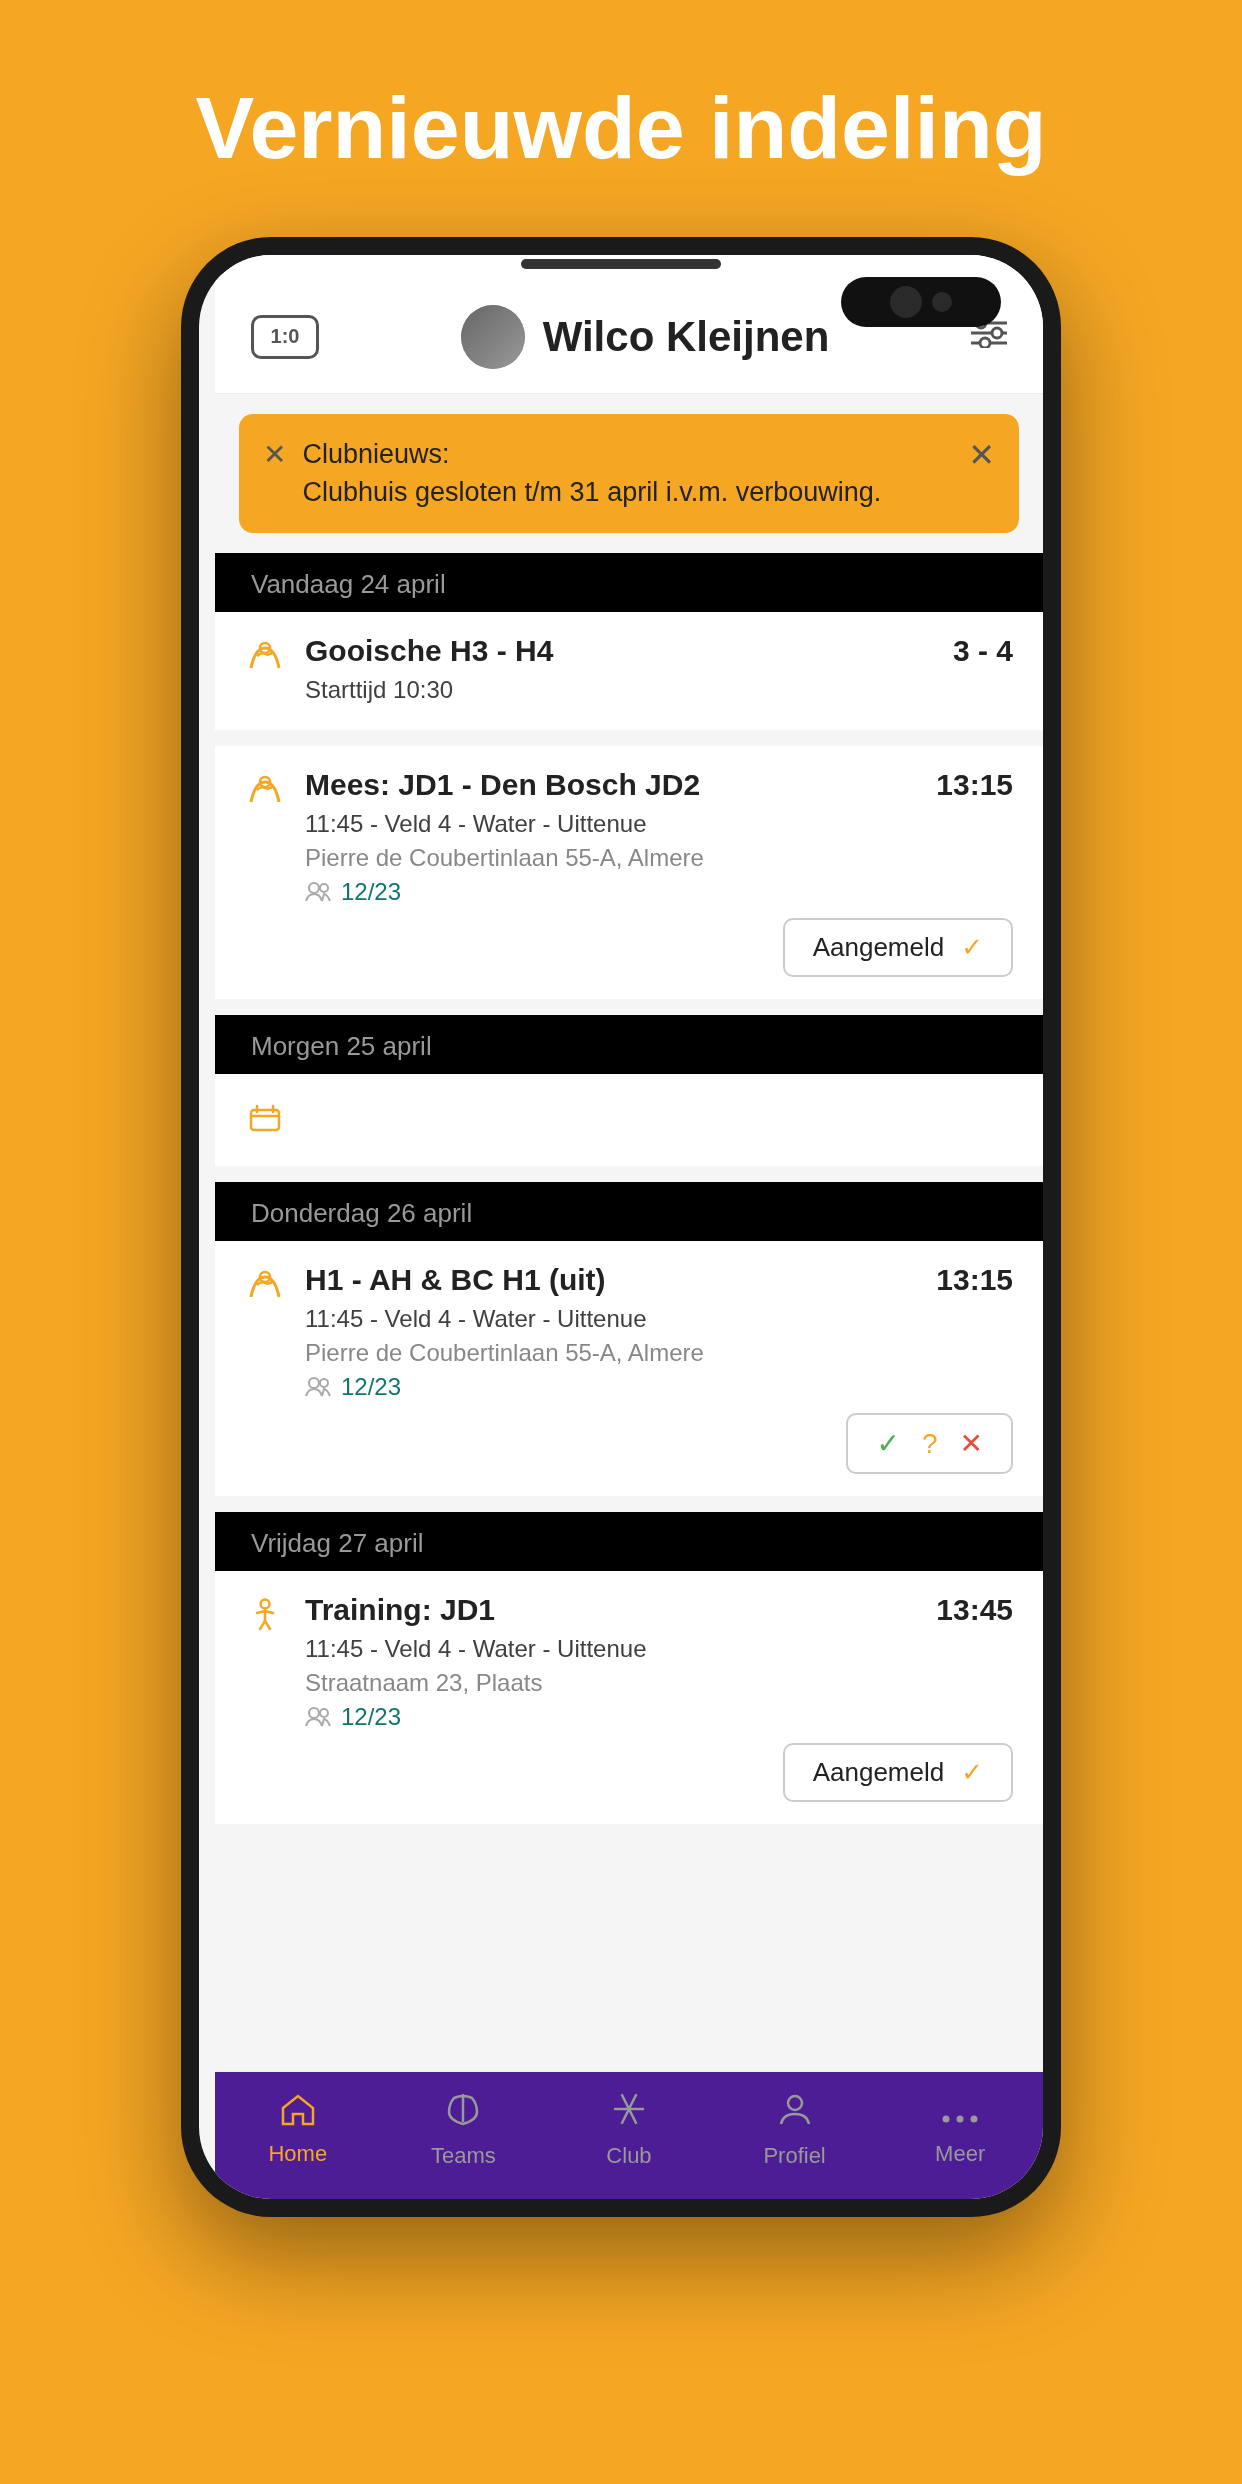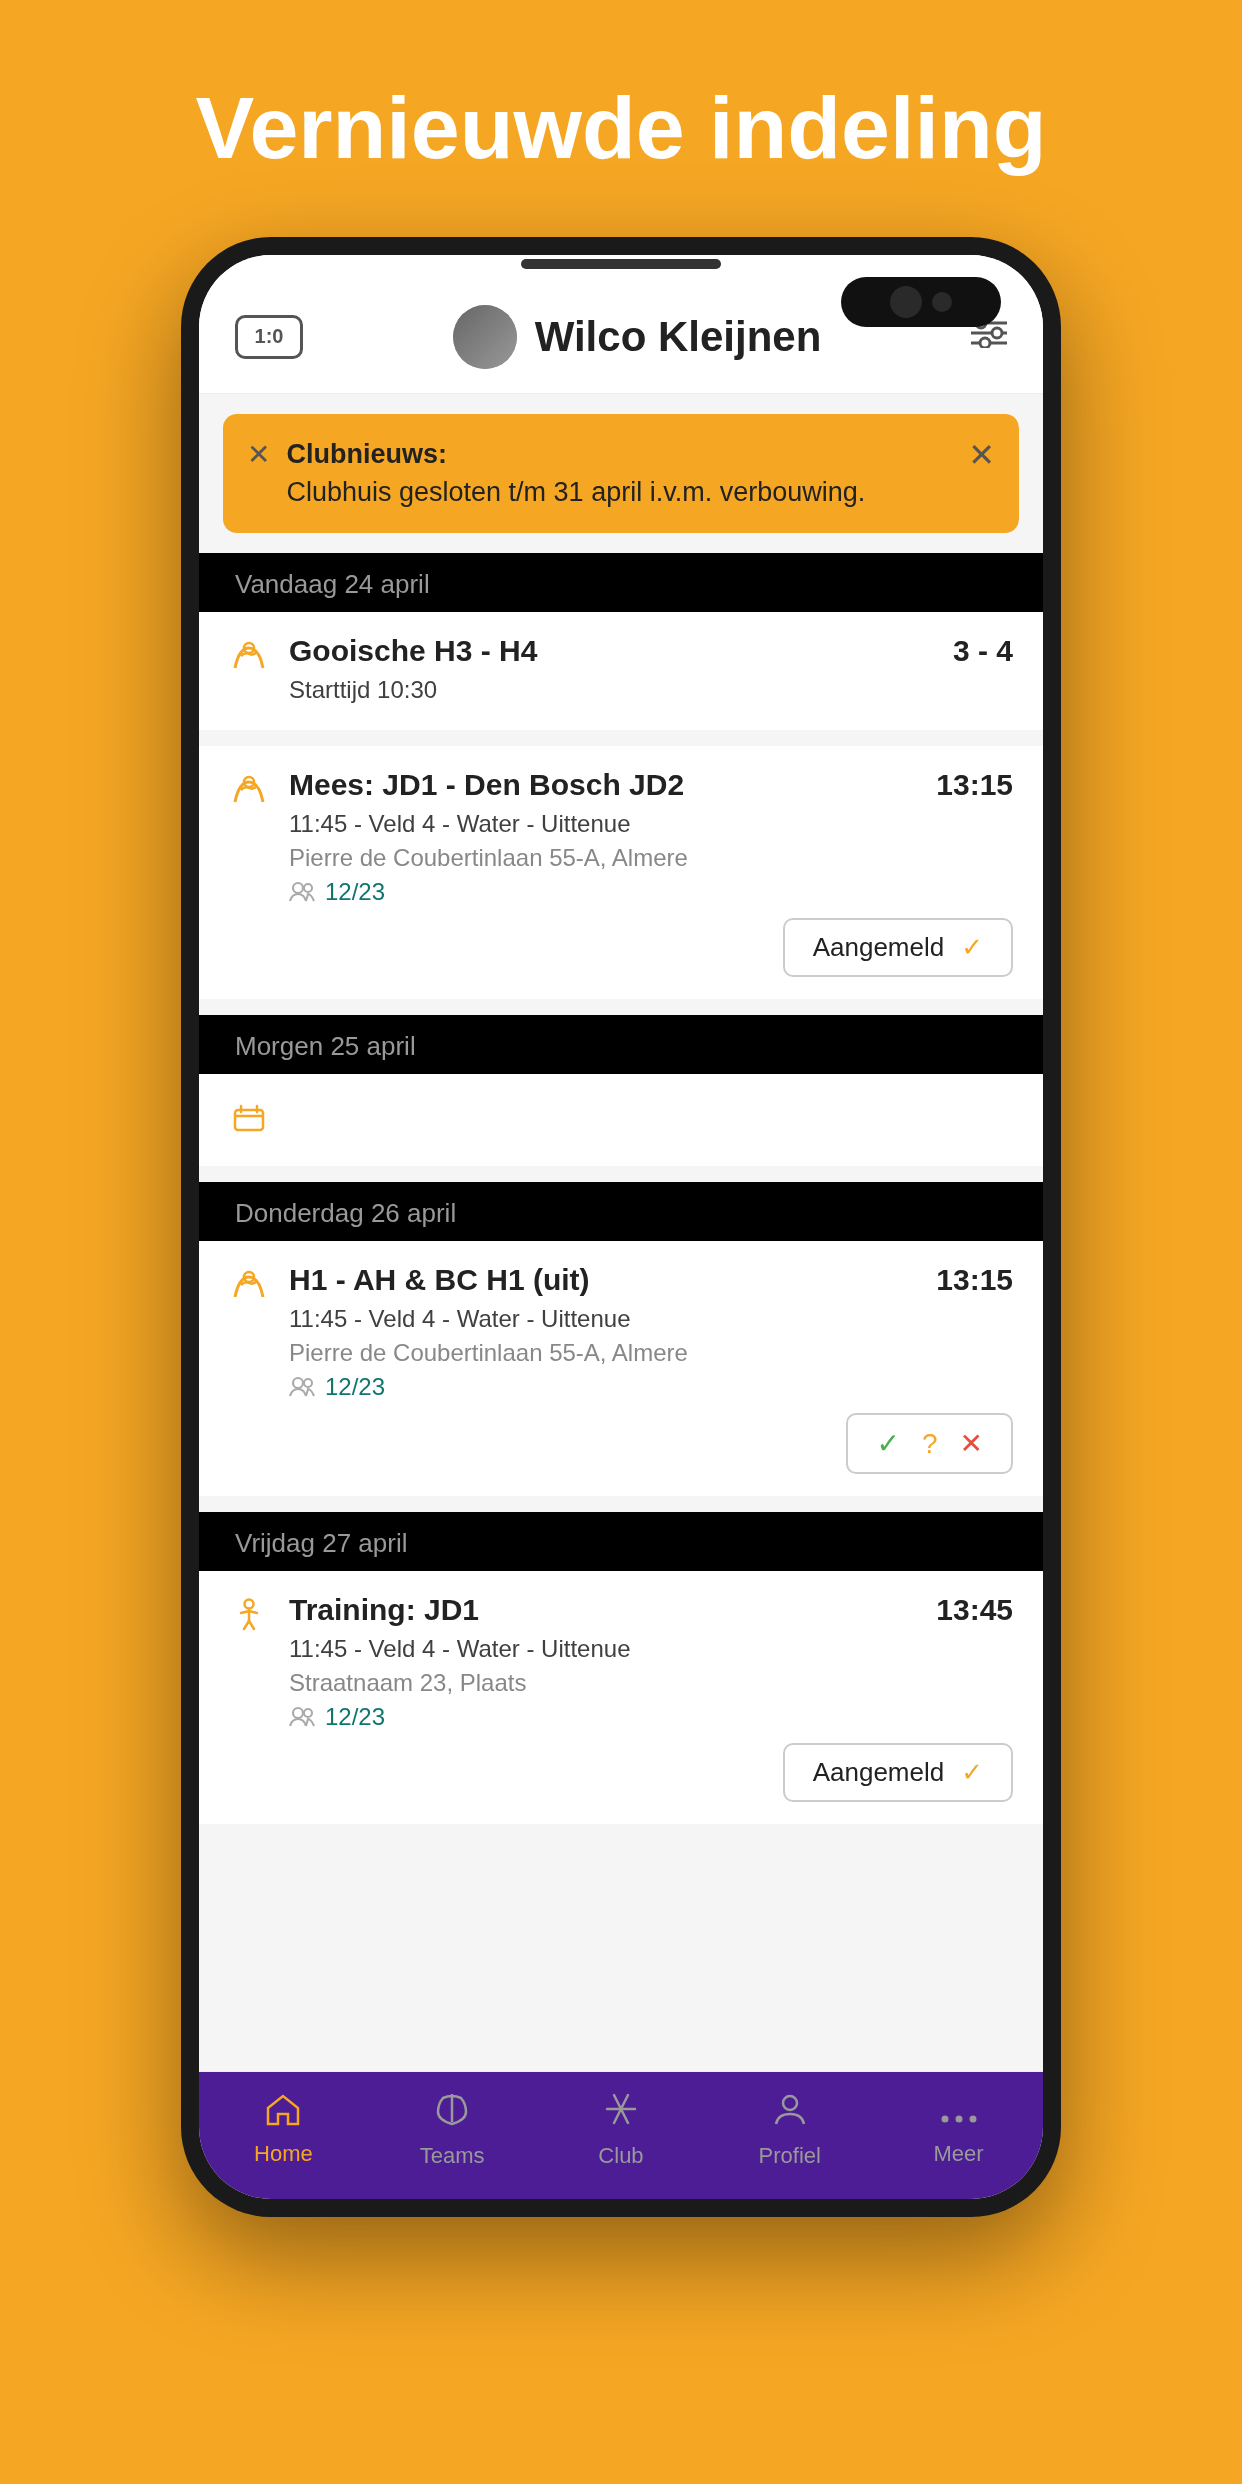--- a/index.html
+++ b/index.html
@@ -73,20 +73,21 @@
     }
 
     .phone-screen {
       width: 100%;
       height: 100%;
       background: #f5f5f5;
       border-radius: 72px;
       overflow: hidden;
       display: flex;
       flex-direction: column;
+      padding-left: 16px;
     }
 
     
     .app-header {
       background: white;
       padding: 50px 36px 24px;
       display: flex;
       align-items: center;
       justify-content: space-between;
       border-bottom: 1px solid #eee;
@@ -174,21 +175,21 @@
       flex-shrink: 0;
     }
 
     .banner-text {
       font-size: 27px;
       color: #222;
       line-height: 1.4;
     }
 
     .banner-text strong {
-      font-weight: 700;
+      font-weight: 400;
       margin-top: 29px;
     }
 
     .banner-close {
       font-size: 32px;
       color: #555;
       cursor: pointer;
       flex-shrink: 0;
     }
 

